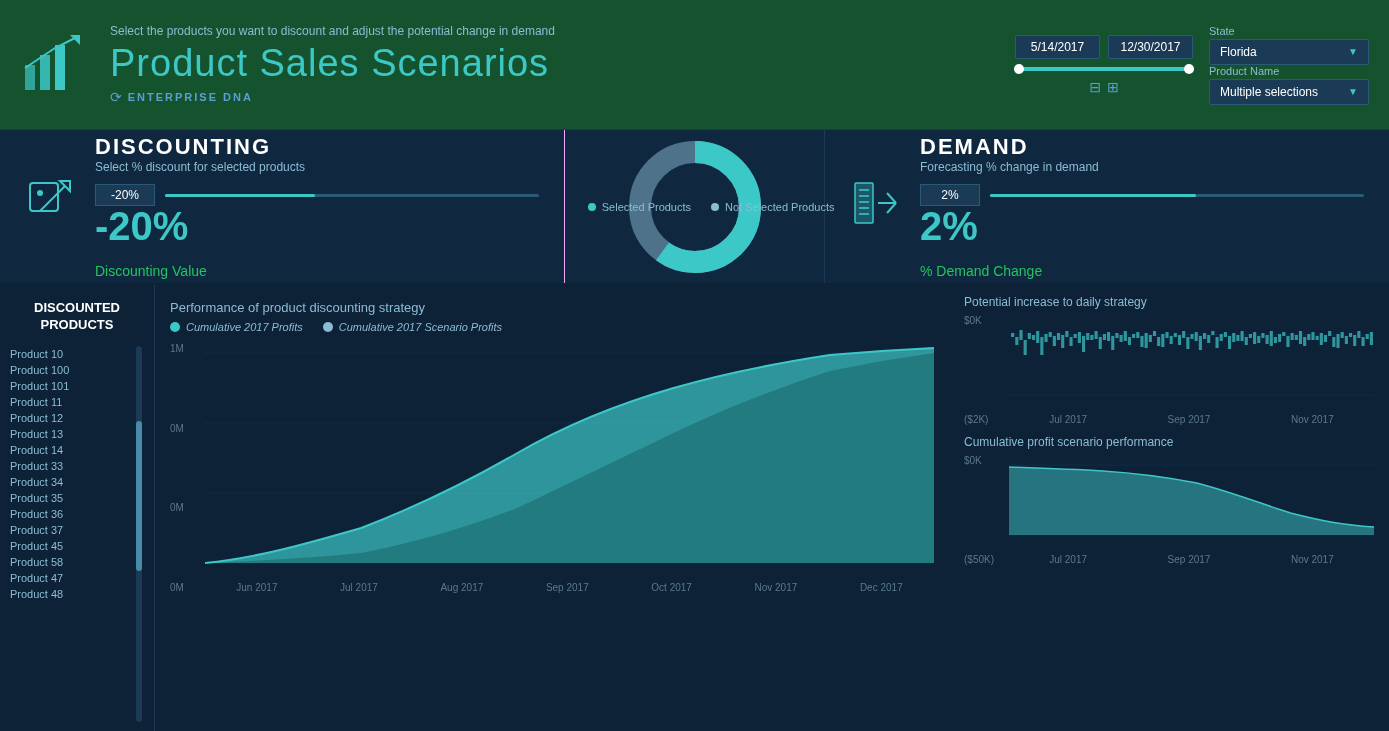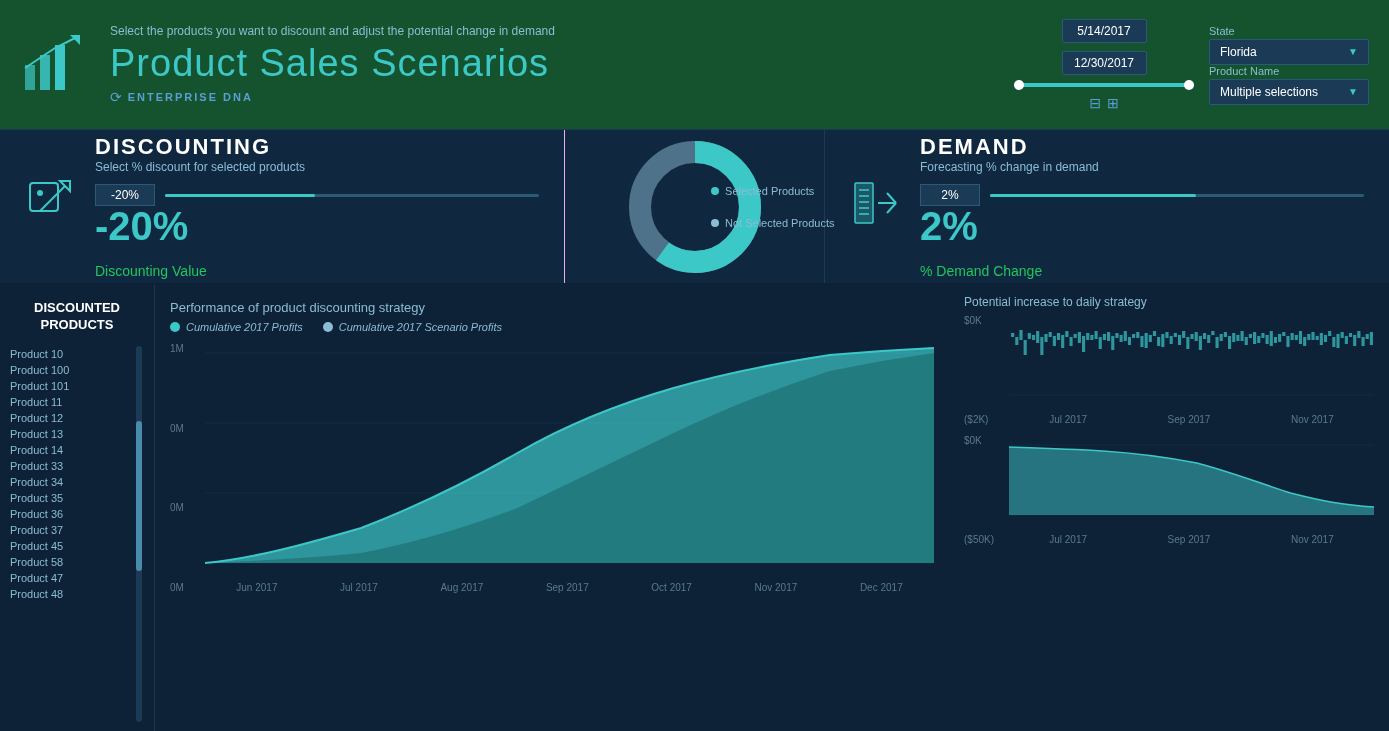--- a/index.html
+++ b/index.html
@@ -64,21 +64,20 @@
     }
     .date-range-area {
       display: flex;
       flex-direction: column;
       align-items: center;
       gap: 4px;
     }
     .date-inputs {
       display: flex;
       gap: 8px;
-      flex-direction: column;
     }
     .date-box {
       background: #1a3a55;
       border: 1px solid #2a5a75;
       color: #fff;
       padding: 4px 10px;
       font-size: 12px;
       border-radius: 2px;
       width: 85px;
       text-align: center;
@@ -232,21 +231,21 @@
       justify-content: center;
       position: relative;
       border-right: 1px solid #1a3a55;
     }
     .donut-labels {
       position: absolute;
       right: -70px;
       top: 50%;
       transform: translateY(-50%);
       display: flex;
-      flex-direction: column;
+      flex-direction: row;
       gap: 20px;
     }
     .donut-label {
       display: flex;
       align-items: center;
       gap: 6px;
       font-size: 11px;
       color: #8bbcd4;
       white-space: nowrap;
     }
@@ -765,20 +764,21 @@
         </div>
         <div class="mini-x-labels">
           <span>Jul 2017</span>
           <span>Sep 2017</span>
           <span>Nov 2017</span>
         </div>
       </div>
     </div>
 
     <div>
+      <div class="mini-chart-title">Cumulative profit scenario performance</div>
       <div class="mini-chart-container">
         <div class="mini-y-labels">
           <span>$0K</span>
           <span>($50K)</span>
         </div>
         <div class="mini-chart-svg">
           <svg width="100%" height="100%" viewBox="0 0 350 90" preserveAspectRatio="none">
             <line x1="0" y1="10" x2="350" y2="10" class="grid-line"></line>
             <line x1="0" y1="80" x2="350" y2="80" class="grid-line"></line>
 

